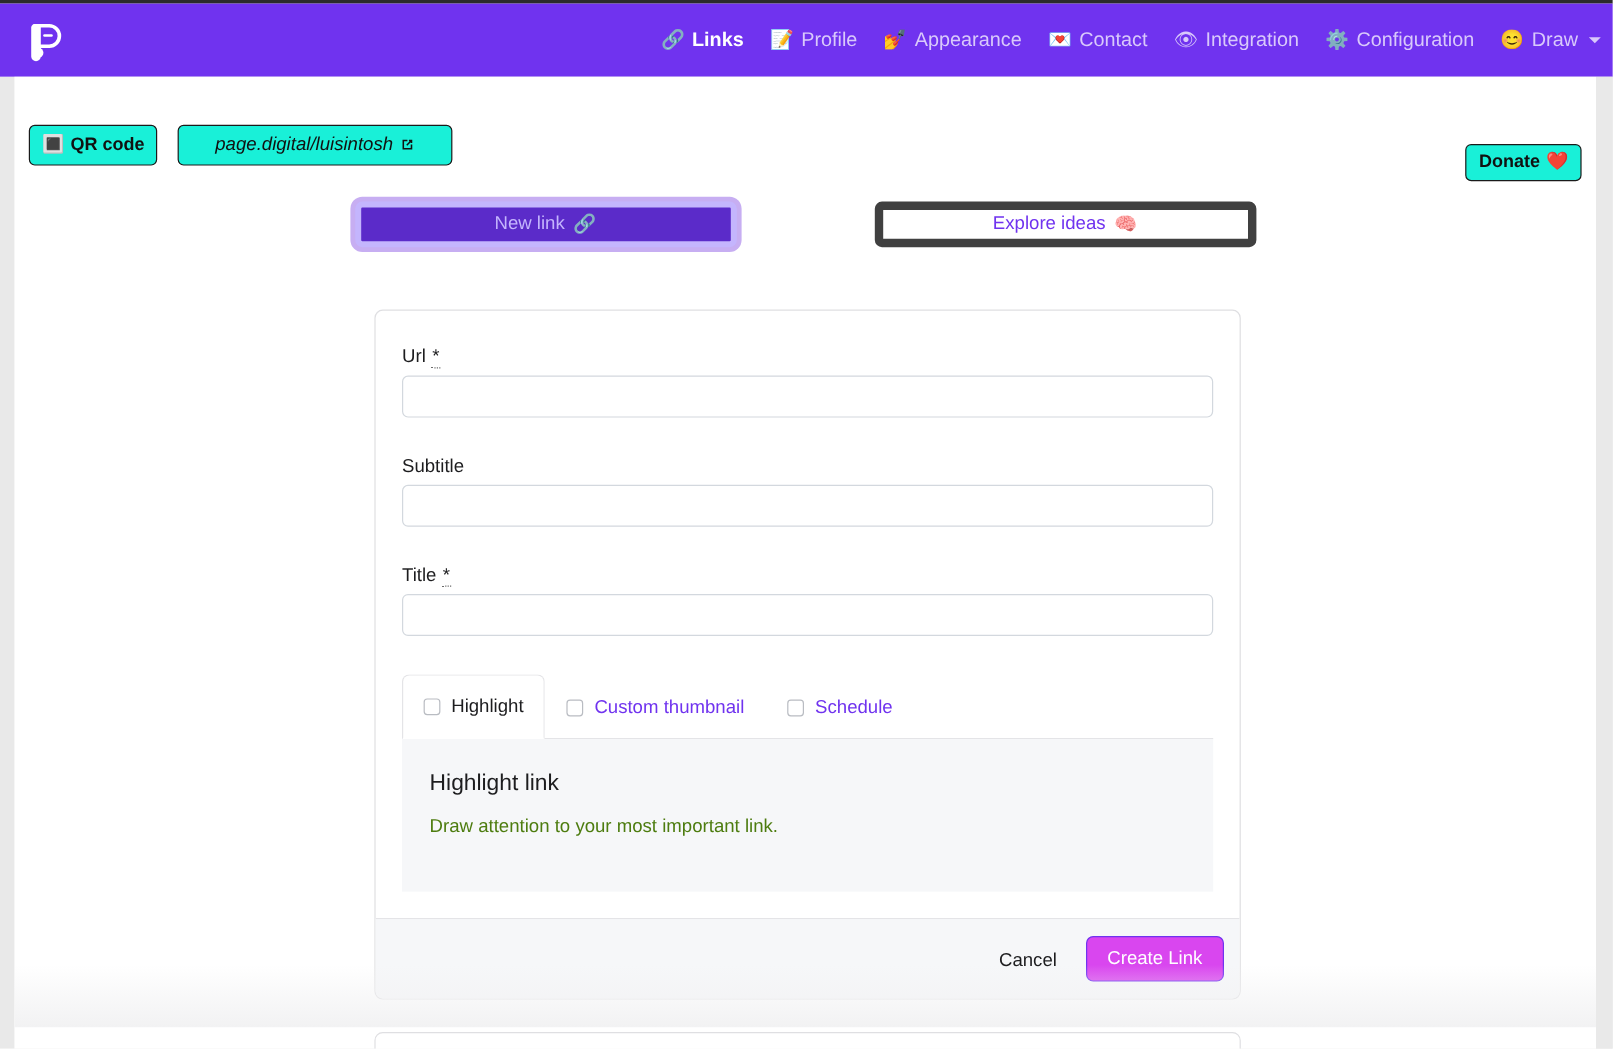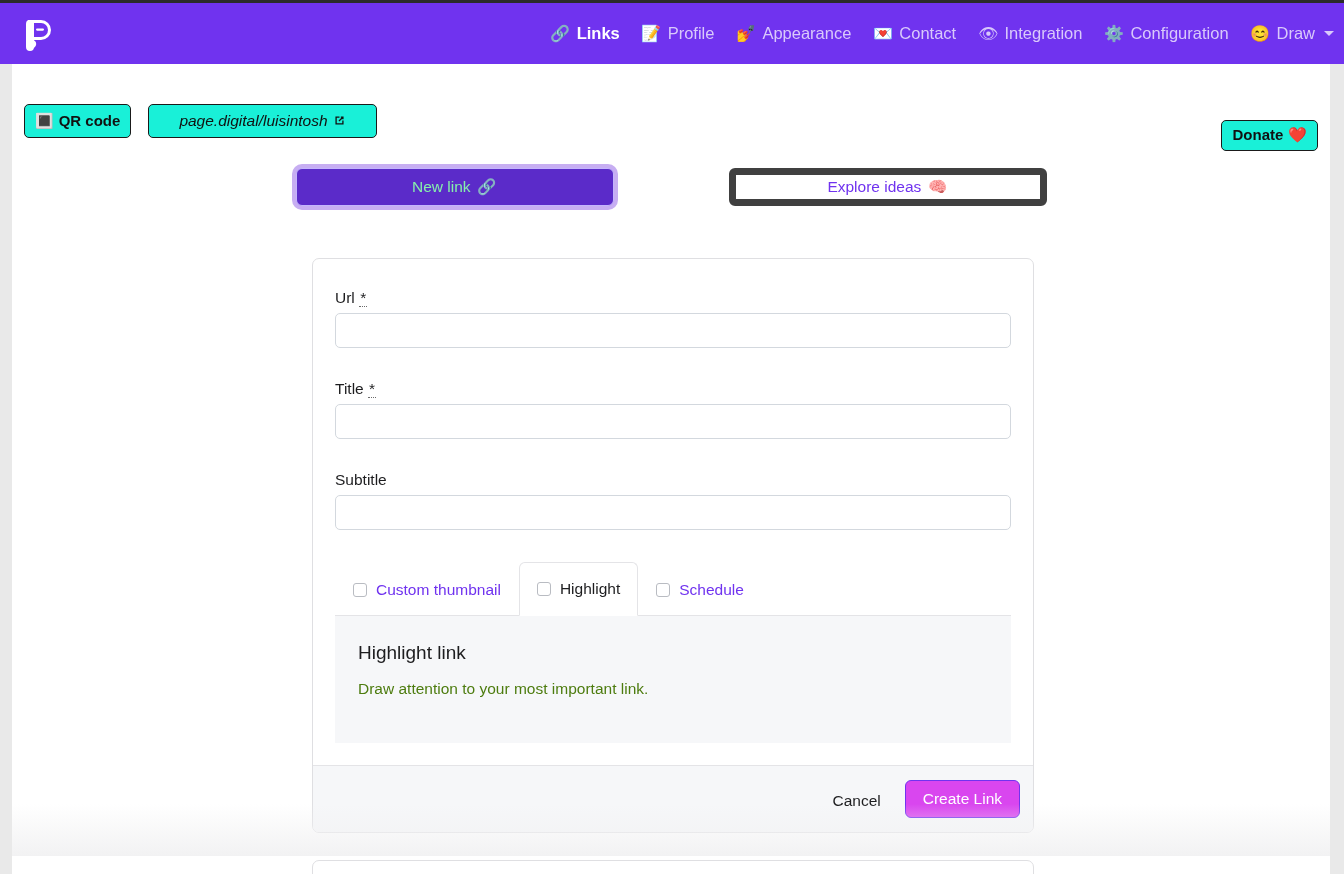--- a/index.html
+++ b/index.html
@@ -132,22 +132,22 @@
     font-size: 15.5px;
     display: flex;
     align-items: center;
     justify-content: center;
     gap: 7px;
     cursor: pointer;
     font-family: "Liberation Sans", sans-serif;
   }
   .bigtab.primary {
     background: #5b2bc9;
-    color: #86efac;
-    border: 1px solid #c4b5fd;
+    color: #c4b5fd;
+    border: 5px solid #c4b5fd;
     box-shadow: 0 0 0 4px #c7aef2;
   }
   .bigtab.outline {
     background: #ffffff;
     color: #7033ef;
     border: 7px solid #404040;
   }
 
   
   .card {
@@ -379,44 +379,44 @@
 
       <div class="field">
         <label class="field-label">
           <span>Url</span>
           <span class="req">*</span>
         </label>
         <input class="field-input" type="text" value="" style="">
       </div>
 
       <div class="field">
+        <label class="field-label">Subtitle</label>
+        <input class="field-input" type="text" value="" style="">
+      </div>
+
+      <div class="field">
         <label class="field-label">
           <span>Title</span>
           <span class="req">*</span>
         </label>
         <input class="field-input" type="text" value="" style="">
       </div>
 
-      <div class="field">
-        <label class="field-label">Subtitle</label>
-        <input class="field-input" type="text" value="" style="">
-      </div>
-
       <div class="inner-tabs-wrap">
         <div class="inner-tabs">
-          <div class="inner-tab">
-            <span class="cbox"></span>
-            <span>Custom thumbnail</span>
-          </div>
           <div class="inner-tab active">
             <span class="cbox"></span>
             <span>Highlight</span>
           </div>
           <div class="inner-tab">
             <span class="cbox"></span>
+            <span>Custom thumbnail</span>
+          </div>
+          <div class="inner-tab">
+            <span class="cbox"></span>
             <span>Schedule</span>
           </div>
         </div>
 
         <div class="panel">
           <h3 class="panel-title">Highlight link</h3>
           <p class="panel-text">Draw attention to your most important link.</p>
         </div>
       </div>
     </div>

